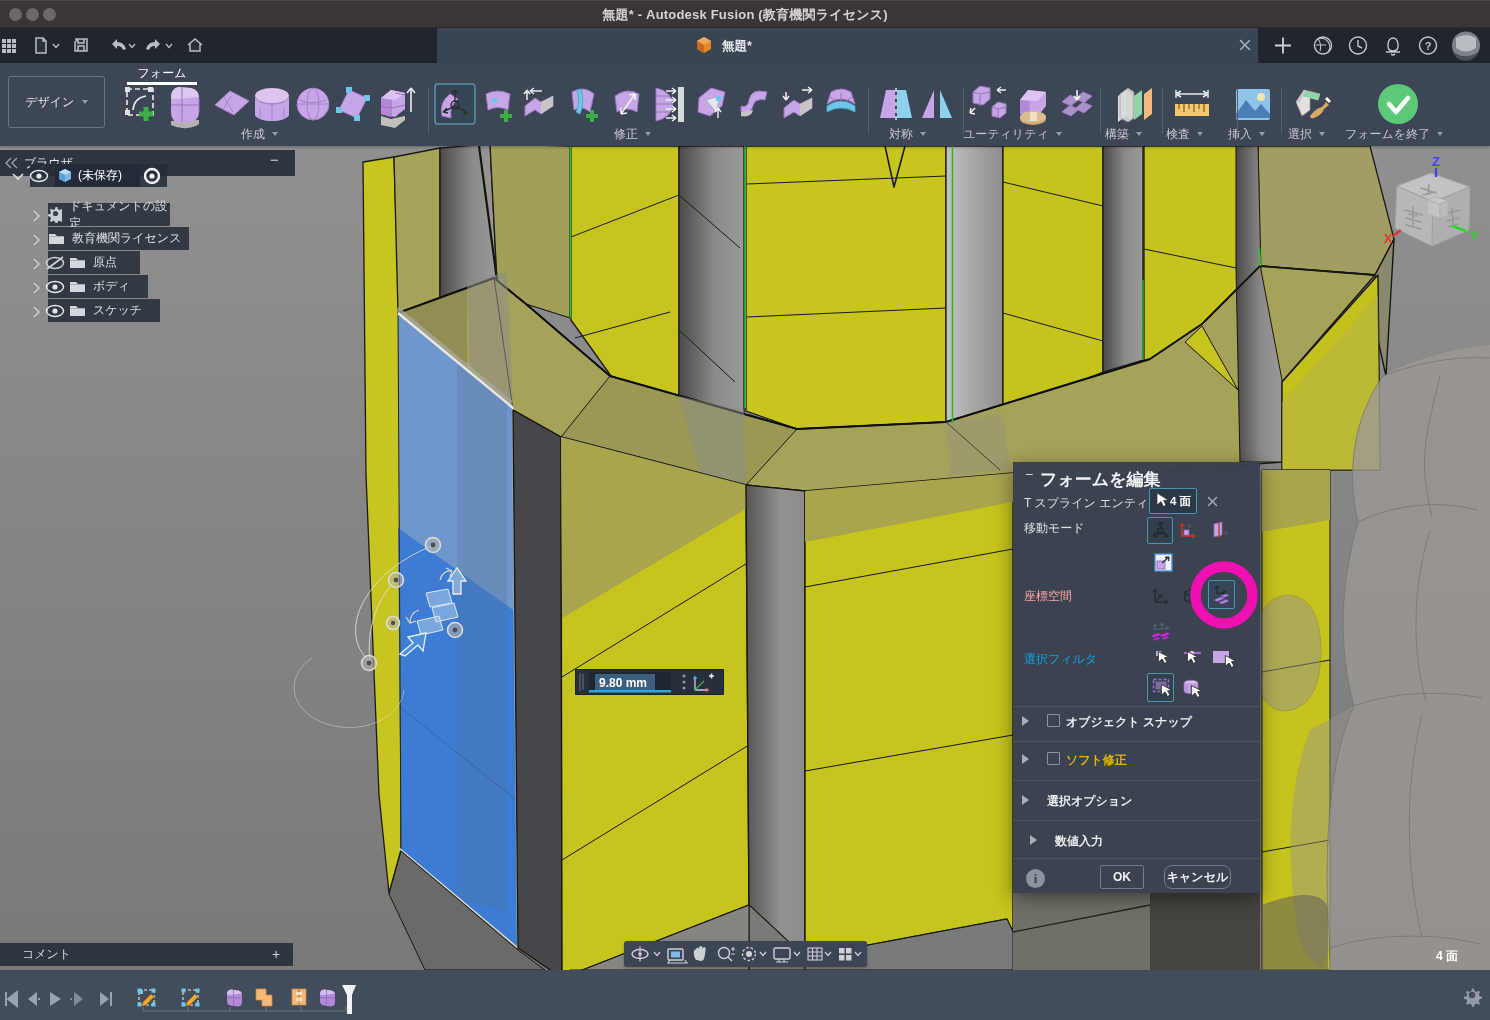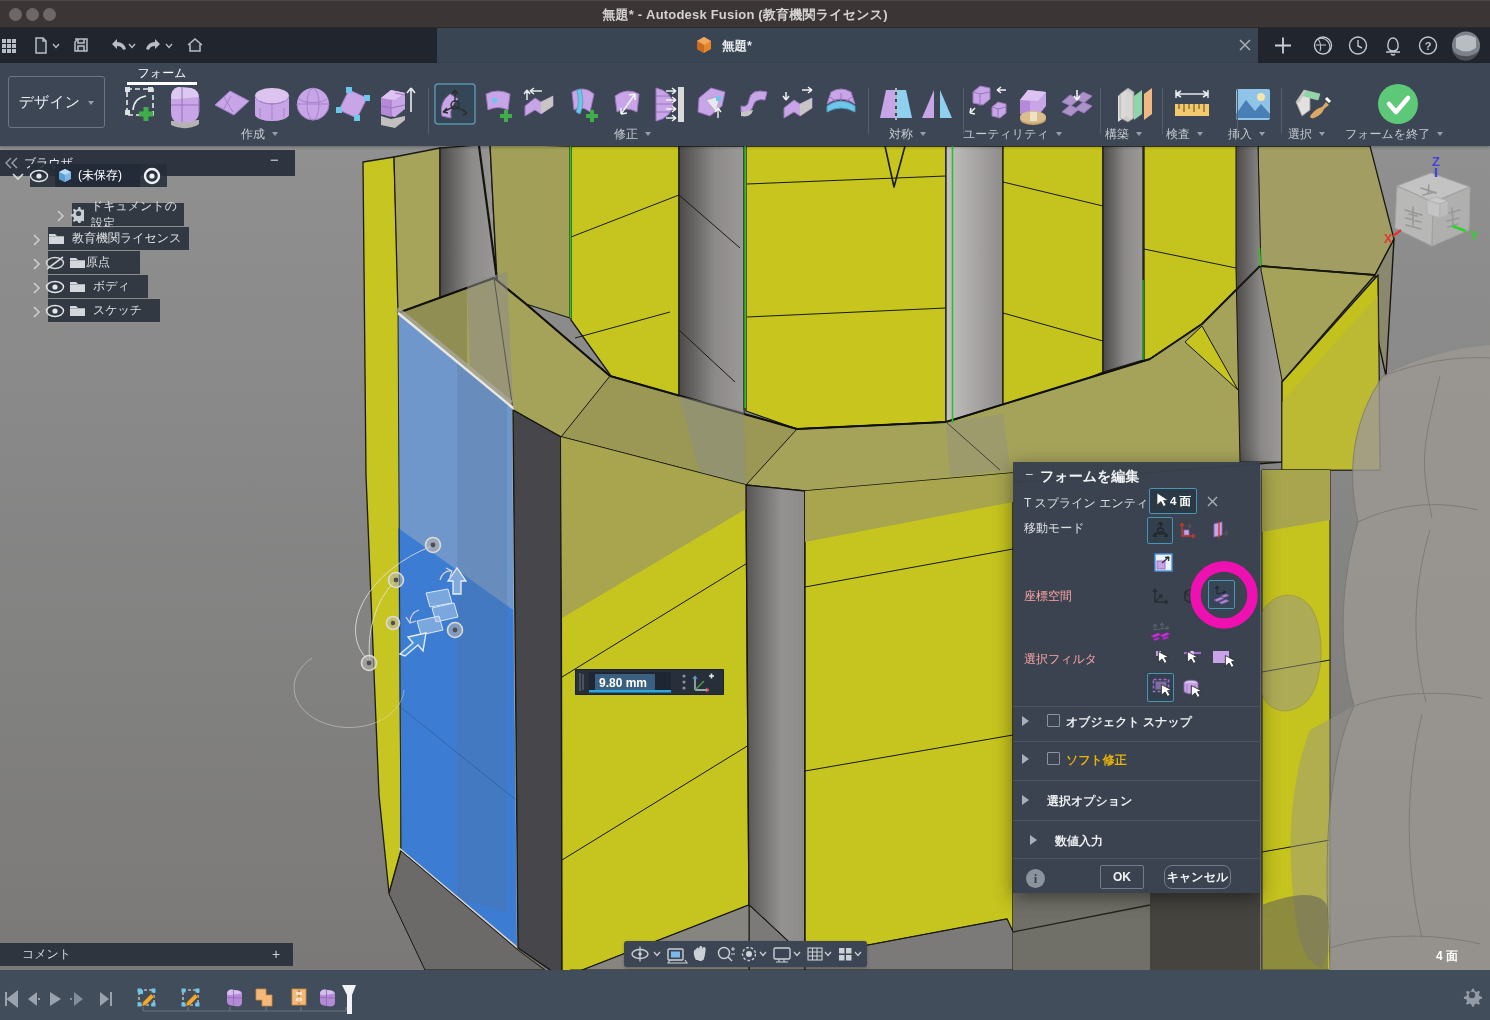--- a/index.html
+++ b/index.html
@@ -5,34 +5,34 @@
 .abs{position:absolute;}
 #titlebar{left:0;top:0;width:1490px;height:28px;background:#3b3536;border-top:1px solid #4c4647;box-shadow:inset 0 -1px 0 #2e2929;z-index:30;}
 .tl{z-index:31;width:13px;height:13px;border-radius:50%;background:#6d6768;top:8px;}
 #titletext{z-index:31;left:0;width:100%;text-align:center;top:6px;color:#d5d2d2;font-size:13px;font-weight:bold;letter-spacing:.2px;}
 #tabbar{left:0;top:28px;width:1490px;height:35px;background:#21262e;z-index:30;}
 #tabactive{left:437px;top:0;width:821px;height:35px;background:#3a4553;}
 #toolbar{left:0;top:63px;width:1490px;height:83px;background:#3d4654;z-index:30;box-shadow:0 1px 3px rgba(0,0,0,.3);}
 .sep{width:1px;background:#545f6c;top:25px;height:46px;}
 .glabel{color:#c6cbd1;font-size:12px;top:63px;white-space:nowrap;}
 .dd{display:inline-block;width:0;height:0;border-left:3.5px solid transparent;border-right:3.5px solid transparent;border-top:4px solid #97a0aa;margin-left:4px;vertical-align:2px;}
-#designbtn{left:8px;top:13px;width:97px;height:52px;border:1px solid #6b7684;border-radius:3px;color:#e8eaec;font-size:15px;text-align:center;line-height:50px;}
+#designbtn{left:8px;top:13px;width:97px;height:52px;border:1px solid #6b7684;border-radius:3px;color:#e8eaec;font-size:12px;text-align:center;line-height:50px;}
 #formtab{left:127px;top:2px;width:70px;text-align:center;color:#fff;font-size:12px;}
 #formtab .bar{position:absolute;left:0px;top:17px;width:70px;height:3px;background:#fff;}
 #viewport{left:0;top:146px;width:1490px;height:824px;z-index:1;}
 #browser{left:0;top:150px;width:300px;z-index:10;color:#dde0e3;font-size:12px;}
 .brow{position:absolute;height:23px;background:rgba(38,46,57,.88);display:flex;align-items:center;}
 #bhead{left:0;top:0;width:295px;height:26px;background:rgba(38,46,57,.92);display:flex;align-items:center;}
 #comment{left:0;top:943px;width:293px;height:23px;background:rgba(38,46,57,.9);z-index:10;color:#d7dadd;font-size:12px;display:flex;align-items:center;}
 #navbar{left:624px;top:941px;width:243px;height:26px;background:#3c4553;border-radius:3px;z-index:10;display:flex;align-items:center;box-shadow:0 1px 3px rgba(0,0,0,.25);}
 #timeline{left:0;top:970px;width:1490px;height:50px;background:#424d5b;z-index:20;}
 #dialog{left:1013px;top:462px;width:247px;height:431px;background:rgba(56,65,77,.97);z-index:12;box-shadow:0 5px 18px rgba(0,0,0,.45);color:#e3e6e9;font-size:12px;}
 #mcircle{left:1180px;top:552px;z-index:14;}
 #measure{left:575px;top:669px;width:149px;height:26px;z-index:9;}
-.fmeid{position:absolute;color:#f0f2f4;font-size:14px;font-weight:bold;}
+.fmeid{position:absolute;color:#f0f2f4;font-size:17px;font-weight:bold;}
 #fourmen{left:1436px;top:948px;color:#fff;font-size:12px;font-weight:bold;z-index:9;}
 .exp{left:9px;width:240px;height:16px;font-size:12px;}
 .tri{position:absolute;left:0;top:2px;width:0;height:0;border-top:5px solid transparent;border-bottom:5px solid transparent;border-left:7px solid #aab0b7;}
 .cb{position:absolute;left:25px;top:0px;width:13px;height:13px;border:1.5px solid #8a939f;border-radius:1px;}
 </style></head>
 <body>
 
 <svg id="viewport" class="abs" width="1490" height="824" viewBox="0 146 1490 824">
 <defs>
 <linearGradient id="bgg" x1="0" y1="146" x2="0" y2="970" gradientUnits="userSpaceOnUse">
@@ -500,21 +500,21 @@
         <polygon points="3,5 9,2 15,5 15,12 9,15 3,12" fill="#7db8e8"></polygon>
         <polygon points="3,5 9,2 15,5 9,8" fill="#b8dcf5"></polygon>
         <polygon points="3,5 9,8 9,15 3,12" fill="#5a9fd4"></polygon>
       </svg>
 <span style="z-index:2;position:relative;margin-left:5px;color:#fff">(未保存)</span>
 <svg width="18" height="18" style="position:absolute;left:113px;top:3px">
         <circle cx="9" cy="9" r="7" fill="none" stroke="#f0f2f4" stroke-width="2.4"></circle>
         <circle cx="9" cy="9" r="2.6" fill="#f0f2f4"></circle>
       </svg>
 </div>
-<div class="brow" style="left:48px;top:53px;width:112px;margin-left:24px;">
+<div class="brow" style="left:48px;top:53px;width:122px;">
 <svg width="16" height="16" style="margin-left:-20px">
         <path d="M6,4 l5,5 -5,5" stroke="#c9ced3" stroke-width="1.6" fill="none"></path>
       </svg>
 <svg width="17" height="17" style="margin-left:4px">
         <path d="M8.5,2 l1.8,0 .5,2.2 2,.8 1.9,-1.2 1.3,1.3 -1.2,1.9 .8,2 2.2,.5 0,1.8 -2.2,.5 -.8,2 1.2,1.9 -1.3,1.3 -1.9,-1.2 -2,.8 -.5,2.2 -1.8,0 -.5,-2.2 -2,-.8 -1.9,1.2 -1.3,-1.3 1.2,-1.9 -.8,-2 -2.2,-.5 0,-1.8 2.2,-.5 .8,-2 -1.2,-1.9 1.3,-1.3 1.9,1.2 2,-.8Z" fill="#c9ced3" transform="translate(0,-1)"></path>
         <circle cx="8.5" cy="7.5" r="2.6" fill="#39414d"></circle>
       </svg>
 <span style="margin-left:7px">ドキュメントの設定</span>
 </div>
 <div class="brow" style="left:48px;top:77px;width:141px;">
@@ -532,21 +532,21 @@
         <path d="M6,4 l5,5 -5,5" stroke="#c9ced3" stroke-width="1.6" fill="none"></path>
       </svg>
 <svg width="22" height="16">
         <ellipse cx="11" cy="8" rx="8.5" ry="5.5" fill="none" stroke="#d0d4d9" stroke-width="1.4"></ellipse>
         <path d="M3,14 L19,2" stroke="#d0d4d9" stroke-width="1.6"></path>
       </svg>
 <svg width="17" height="15" style="margin-left:3px">
         <path d="M1,3 l6,0 2,2 7,0 0,8 -15,0Z" fill="#d4d8dc"></path>
         <path d="M1,6 l15,0 0,-1 -15,0Z" fill="#a9adb2"></path>
       </svg>
-<span style="">原点</span>
+<span style="margin-left:7px">原点</span>
 </div>
 <div class="brow" style="left:48px;top:125px;width:100px;">
 <svg width="16" height="16" style="margin-left:-20px">
         <path d="M6,4 l5,5 -5,5" stroke="#c9ced3" stroke-width="1.6" fill="none"></path>
       </svg>
 <svg width="22" height="16">
         <ellipse cx="11" cy="8" rx="8.5" ry="5.5" fill="none" stroke="#e4e7ea" stroke-width="1.4"></ellipse>
         <circle cx="11" cy="8" r="2.6" fill="#e4e7ea"></circle>
       </svg>
 <svg width="17" height="15" style="margin-left:3px">
@@ -687,21 +687,21 @@
     </svg>
 <svg class="abs" style="left:137px;top:158px" width="24" height="22">
       <path d="M5,10 l0,-6 M5,4 l-2,2.5 M5,4 l2,2.5 M12,9 l0,-6 M12,3 l-2,2.5 M12,3 l2,2.5 M3,10 l16,-2 M19,8 l-3,-1.5 M19,8 l-3,1.5" stroke="#55606d" stroke-width="1.2" fill="none"></path>
       <g fill="#c43ad4" stroke="#9a20aa" stroke-width=".7">
         <polygon points="1,16 8,13 11,14.5 4,17.5"></polygon>
         <polygon points="10,15.5 17,12.5 20,14 13,17"></polygon>
         <polygon points="3,19.5 8,17.5 10,18.5 5,20.5"></polygon>
         <polygon points="12,18.5 17,16.5 19,17.5 14,19.5"></polygon>
       </g>
     </svg>
-<div class="abs" style="left:11px;top:189px;color:#fca5a5">選択フィルタ</div>
+<div class="abs" style="left:11px;top:189px;color:#0ea5e9">選択フィルタ</div>
 <svg class="abs" style="left:140px;top:186px" width="23" height="23">
       <rect x="3" y="3" width="5" height="5" fill="#c9a3e8"></rect>
       <path d="M9,8 l0,13 4.5,-4 3,5.5 3,-1.8 -3,-5.2 5,-1Z" fill="#fff" stroke="#222" stroke-width="1" transform="translate(-2,-3) scale(.82)"></path>
     </svg>
 <svg class="abs" style="left:169px;top:186px" width="23" height="23">
       <path d="M2,5 l17,0" stroke="#a569d4" stroke-width="2.2"></path>
       <circle cx="10" cy="5" r="2.2" fill="#d8c2ee"></circle>
       <path d="M9,8 l0,13 4.5,-4 3,5.5 3,-1.8 -3,-5.2 5,-1Z" fill="#fff" stroke="#222" stroke-width="1" transform="translate(-2,-3) scale(.82)"></path>
     </svg>
 <svg class="abs" style="left:198px;top:186px" width="26" height="23">

